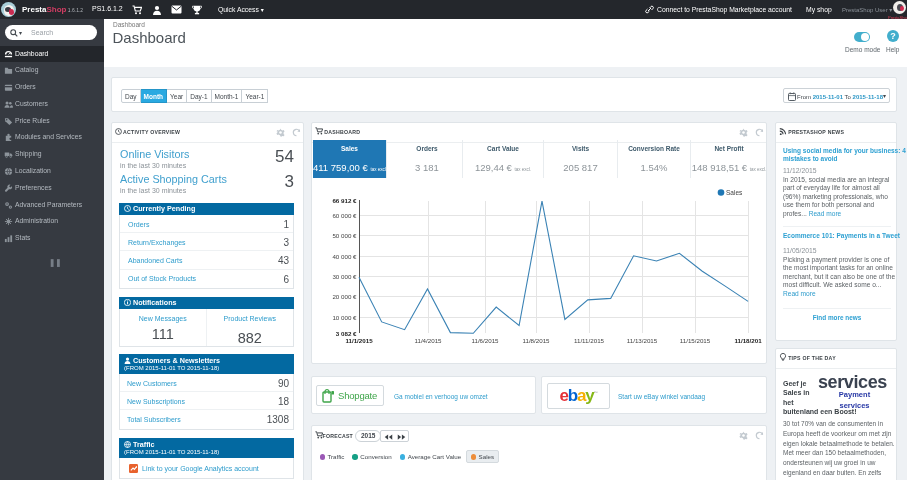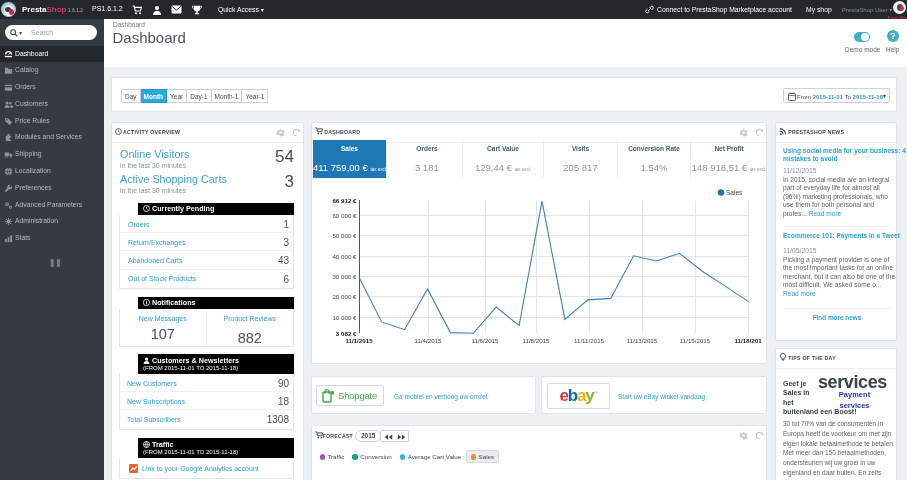--- a/index.html
+++ b/index.html
@@ -18,21 +18,21 @@
 .mitem.active { background:#23262b; color:#fff; }
 .tbtn { display:inline-block; height:14px; line-height:13px; padding:0 3px; font-size:6.5px; color:#40464c; background:#fff; border:1px solid #c8cfd5; border-left:none; vertical-align:top; }
 .tbtn:first-child { border-left:1px solid #c8cfd5; border-radius:2px 0 0 2px; }
 .tbtn.tact { background:#29a9e1; color:#fff; font-weight:bold; border-color:#2495c8; }
 .bigval { font-size:17px; color:#4a4f54; }
 .rowlink { font-size:7px; color:#2e9ccc; }
 .rowval { font-size:10px; color:#4a4f54; }
 .lrow { position:relative; height:18.2px; border-bottom:1px solid #eef1f3; }
 .lrow .rowlink { position:absolute; left:8px; top:5.5px; }
 .lrow .rowval { position:absolute; right:4px; top:4px; }
-.bbar { background:#000000; color:#fff;margin-left:19px; }
+.bbar { background:#0369a1; color:#fff; }
 .scell { position:absolute; top:0; height:38px; border-right:1px solid #e8ecef; text-align:center; }
 .slab { font-size:6.5px; font-weight:bold; color:#3e5a6b; margin-top:5px; }
 .sval { font-size:9.5px; color:#8d9499; margin-top:10px; white-space:nowrap; }
 .ftab { display:inline-block; padding:3px 3.5px; margin-right:1px; }
 .ftab.factive { background:#e9edf0; border:1px solid #d4dade; border-radius:2px; padding:2px 4px; }
 .fdot { display:inline-block; width:5.5px; height:5.5px; border-radius:50%; vertical-align:-0.5px; margin-right:2.5px; }
 </style>
 </head>
 <body>
 <div id="topbar">
@@ -217,21 +217,21 @@
 
   <div class="abs" style="left:7px; top:174px; width:175px;">
     <div class="bbar" style="height:12px; line-height:12px; font-size:7.2px; font-weight:bold; padding-left:5px;"><svg style="vertical-align:-1px; margin-right:2px;" width="7" height="7" viewBox="0 0 10 10">
           <circle cx="5" cy="5" r="4.5" fill="none" stroke="#fff" stroke-width="1.2"></circle>
           <rect x="4.4" y="4.2" width="1.4" height="3.4" fill="#fff"></rect>
           <rect x="4.4" y="2.2" width="1.4" height="1.4" fill="#fff"></rect>
         </svg>Notifications</div>
     <div style="border:1px solid #dfe4e8; border-top:none; height:38px; position:relative;">
       <div class="abs" style="left:0; top:0; width:50%; height:100%; border-right:1px solid #eef1f3; text-align:center;">
         <div style="font-size:7px; color:#2e9ccc; margin-top:6px;">New Messages</div>
-        <div style="font-size:14.5px; color:#4a4f54; margin-top:4px;">107</div>
+        <div style="font-size:14.5px; color:#4a4f54; margin-top:4px;">111</div>
       </div>
       <div class="abs" style="right:0; top:0; width:50%; height:100%; text-align:center;">
         <div style="font-size:7px; color:#2e9ccc; margin-top:6px;">Product Reviews</div>
         <div style="font-size:14.5px; color:#4a4f54; margin-top:8px;">882</div>
       </div>
     </div>
   </div>
 
   <div class="abs" style="left:7px; top:231px; width:175px;">
     <div class="bbar" style="padding:2px 0 3px 5px;">

